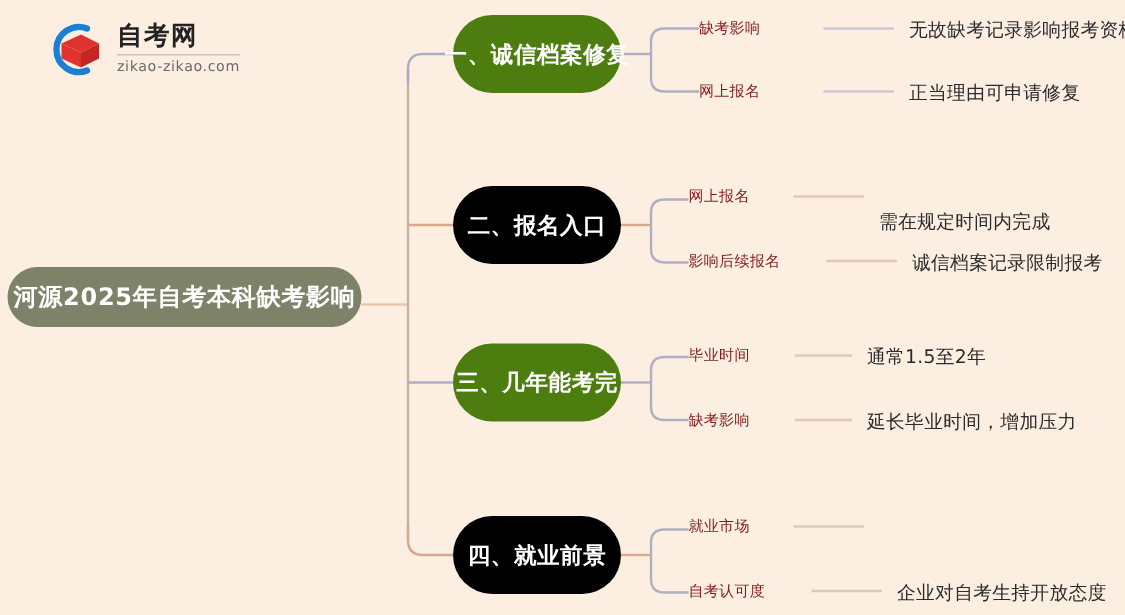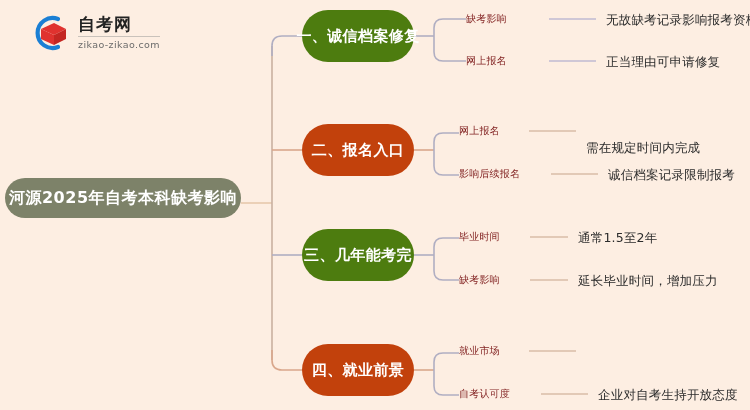--- a/index.html
+++ b/index.html
@@ -63,21 +63,21 @@
     display: flex; align-items: center; justify-content: center;
   }
   .branch-node span {
     color: #ffffff;
     font-size: 15px;
     font-weight: bold;
     white-space: nowrap;
     letter-spacing: .4px;
   }
   .bn-purple { background: #4d7c0f; }
-  .bn-tan    { background: #c2410c; justify-content: center; }
+  .bn-tan    { background: #000000; justify-content: center; }
 
   
   .leaf-label {
     position: absolute;
     font-size: 10px;
     color: #7f1d1d;
     white-space: nowrap;
     letter-spacing: .2px;
   }
   .leaf-desc {

